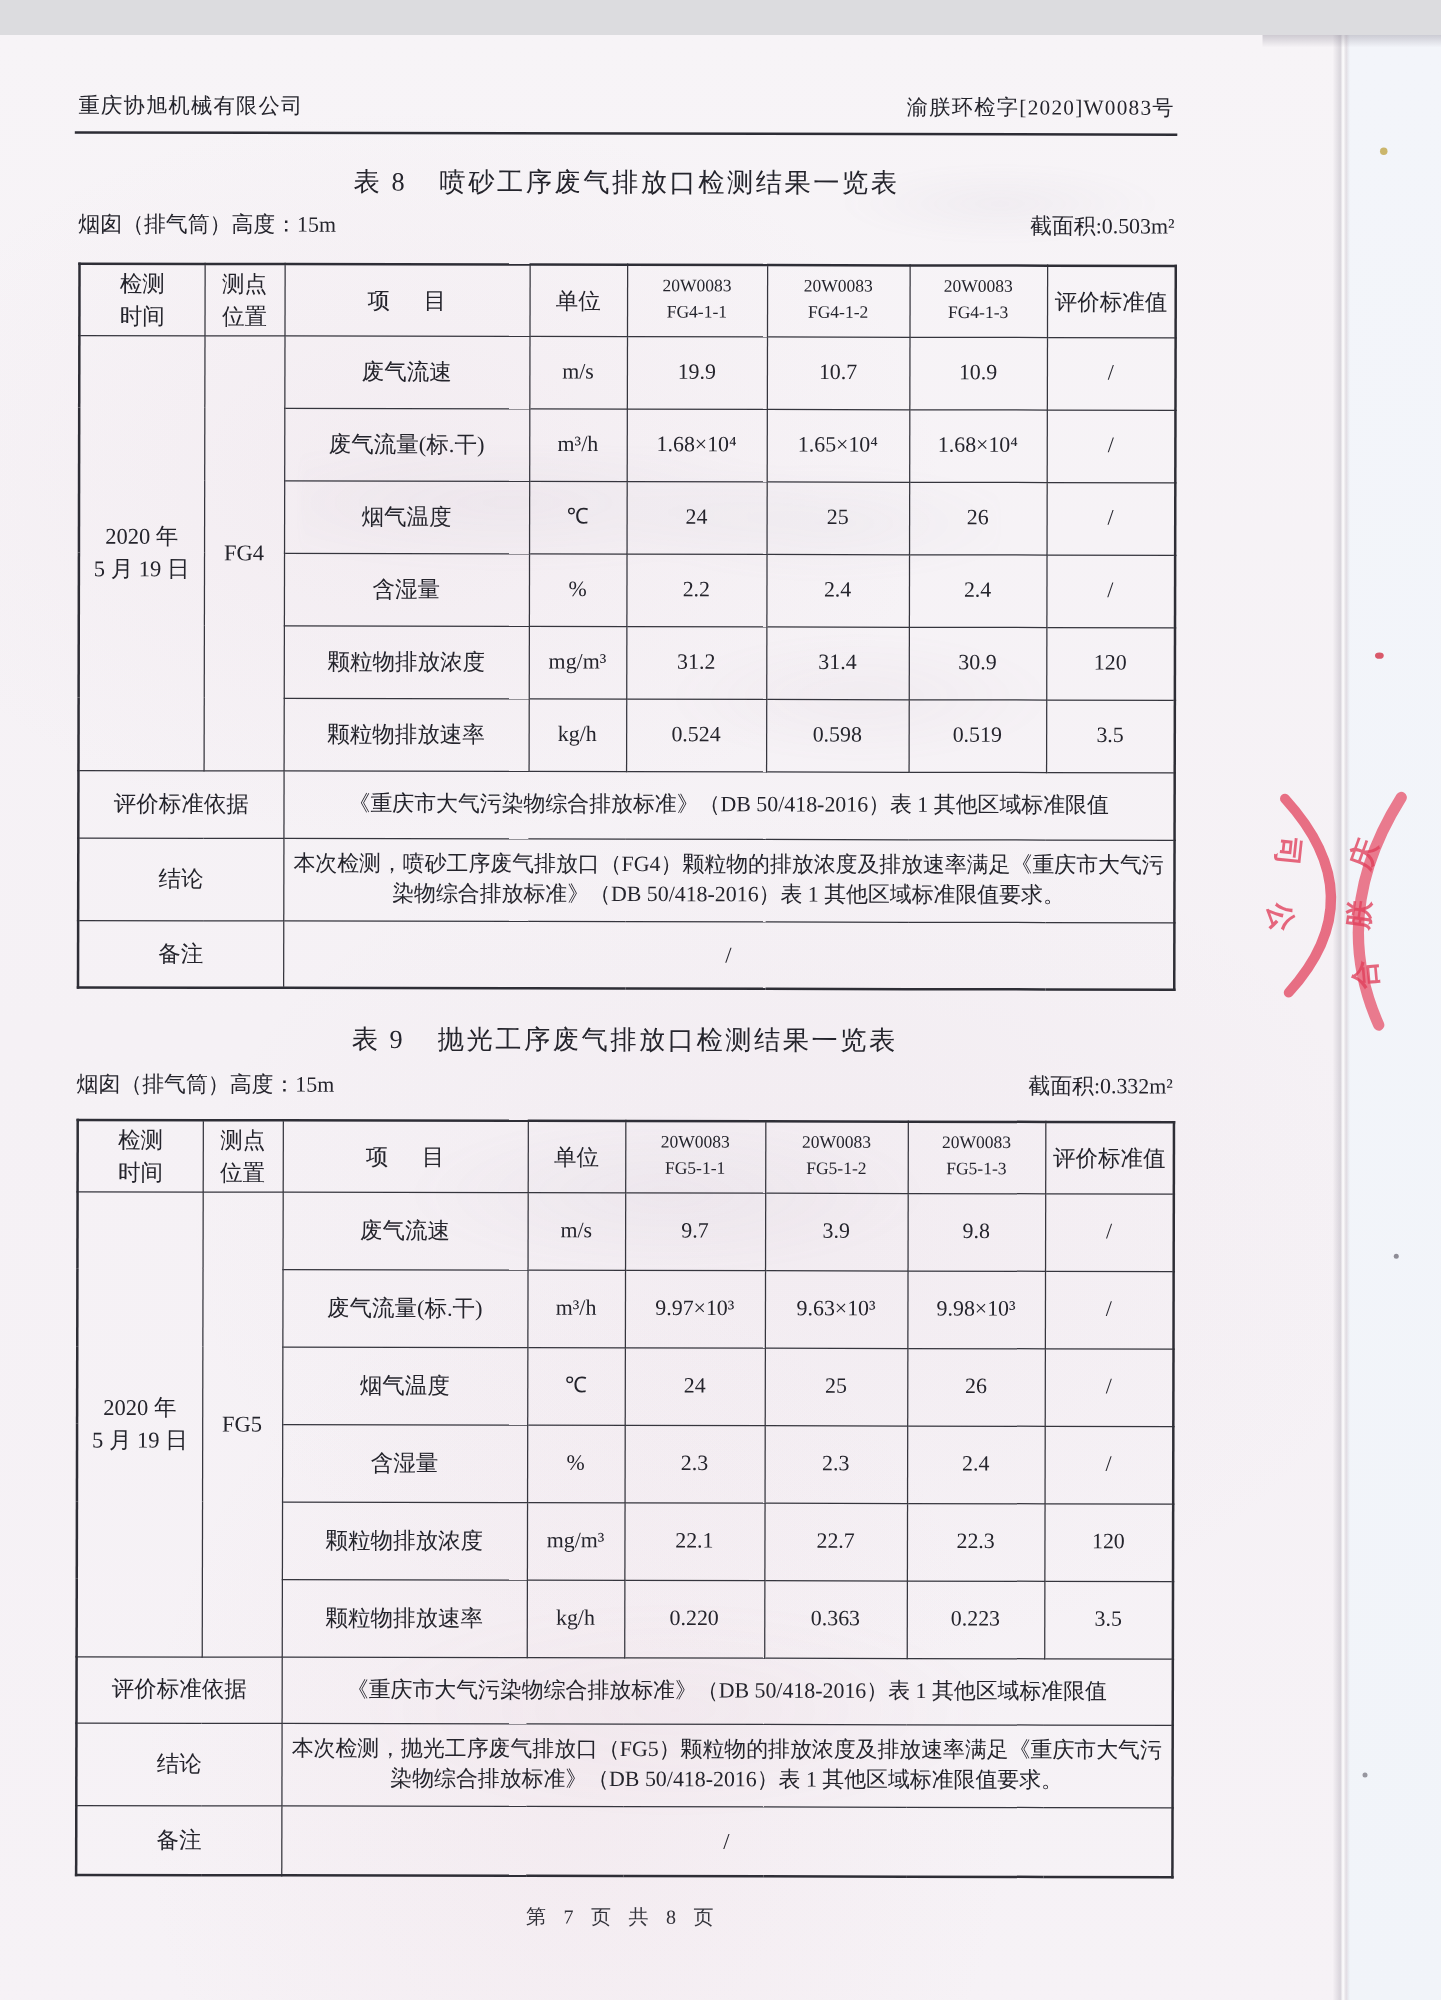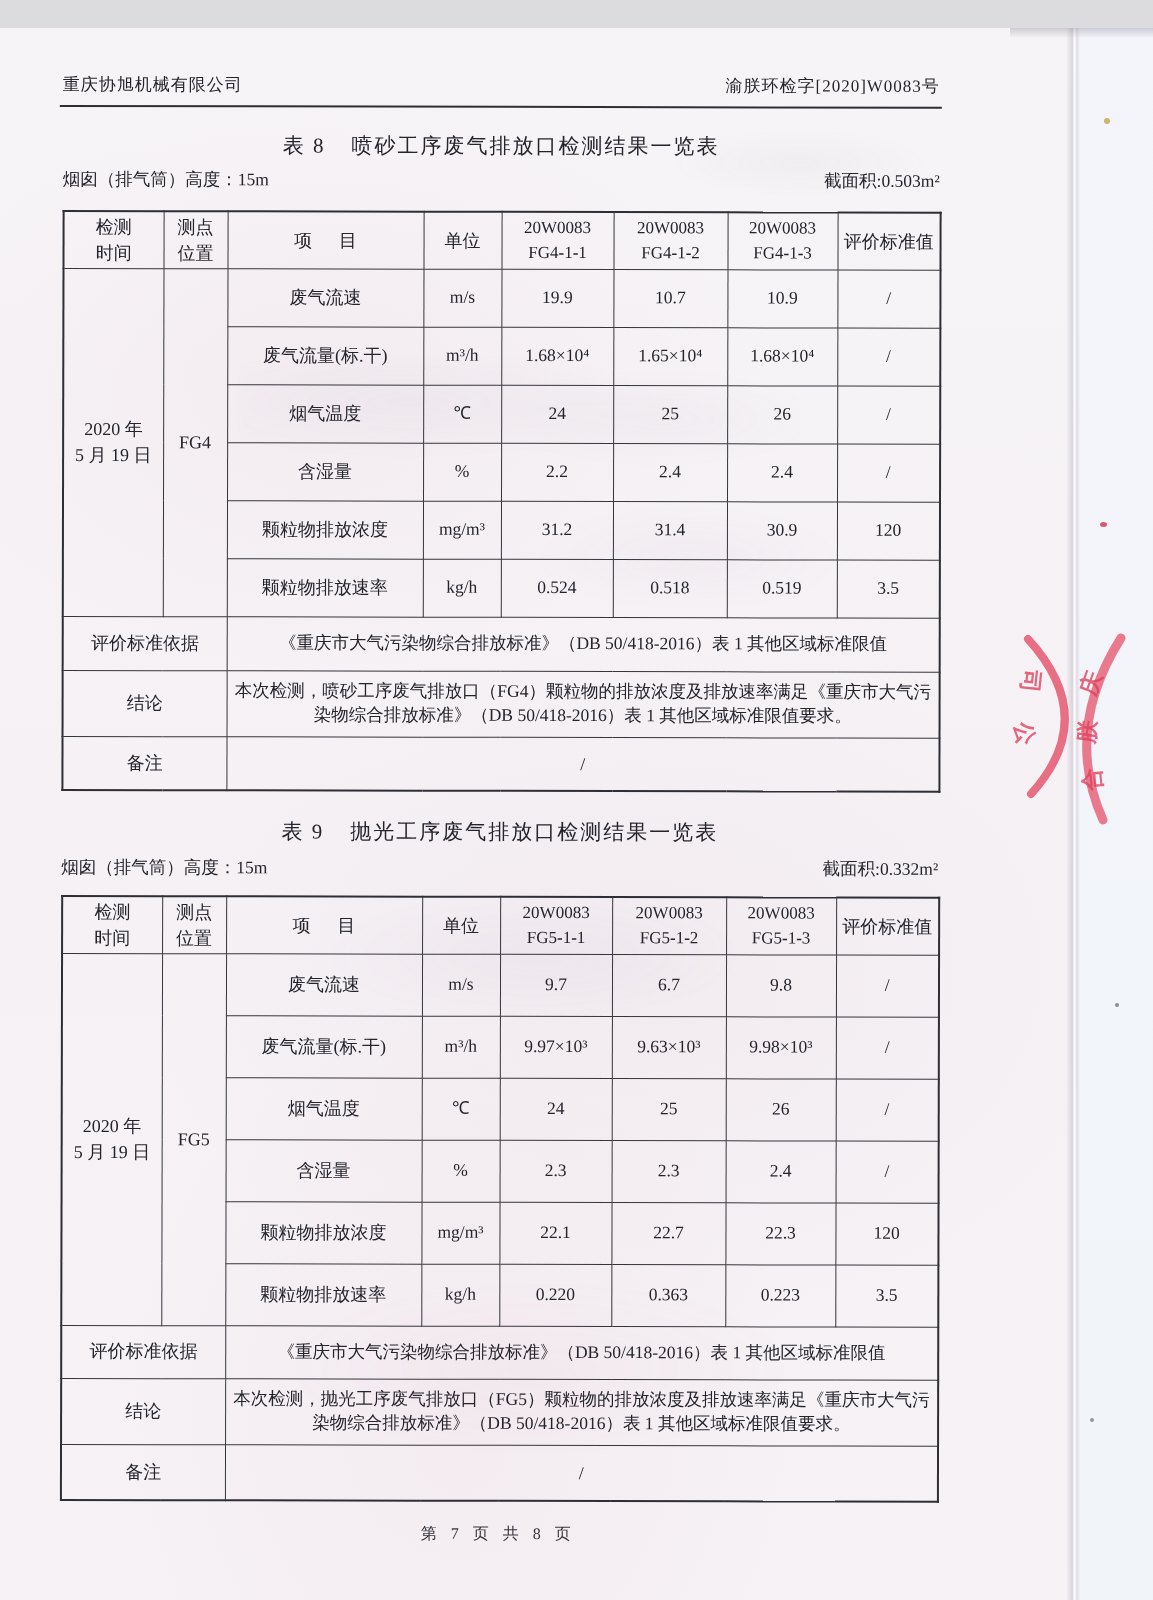--- a/index.html
+++ b/index.html
@@ -25,21 +25,21 @@
   .doc-header{position:absolute;left:63px;top:46px;width:877px;display:flex;justify-content:space-between;align-items:flex-end;font-size:17px;letter-spacing:1px;}
   .header-rule{position:absolute;left:60px;top:78px;width:882px;height:2.4px;background:#2d2d35;}
 
   .tbl-title{position:absolute;width:877px;left:63px;text-align:center;font-size:21px;letter-spacing:2px;}
   .tbl-title .no{margin-right:26px;}
   .tbl-info{position:absolute;left:63px;width:877px;display:flex;justify-content:space-between;font-size:17.5px;}
 
   table.report{position:absolute;left:63px;border-collapse:collapse;table-layout:fixed;width:877px;font-size:18px;}
   table.report td{border:1.6px solid #35353d;text-align:center;vertical-align:middle;padding:0 4px;line-height:1.35;}
   table.report{border:2.2px solid #2e2e36;}
-  table.report .samp{font-size:17px;line-height:1.35;}
+  table.report .samp{font-size:14px;line-height:1.35;}
   table.report .num{font-size:17.5px;}
   .t8 tr.hd{height:57px;} .t8 tr.dr{height:58px;}
   .t8 tr.sr{height:54px;} .t8 tr.cr{height:66px;} .t8 tr.rr{height:54px;}
   .t9 tr.hd{height:57px;} .t9 tr.dr{height:62px;}
   .t9 tr.sr{height:53px;} .t9 tr.cr{height:66px;} .t9 tr.rr{height:56px;}
   td.longtext{text-align:justify;padding:6px 16px;font-size:17.5px;line-height:1.85;}
   td.stdtext{font-size:17.5px;}
   .twoline div{line-height:1.45;}
 
   .page-footer{position:absolute;left:63px;top:1496px;width:877px;text-align:center;font-size:16px;letter-spacing:5px;color:#33333b;}
@@ -167,21 +167,21 @@
         <td class="num">mg/m³</td>
         <td class="num">31.2</td>
         <td class="num">31.4</td>
         <td class="num">30.9</td>
         <td class="num">120</td>
       </tr>
       <tr class="dr">
         <td>颗粒物排放速率</td>
         <td class="num">kg/h</td>
         <td class="num">0.524</td>
-        <td class="num">0.518</td>
+        <td class="num">0.598</td>
         <td class="num">0.519</td>
         <td class="num">3.5</td>
       </tr>
       <tr class="sr">
         <td colspan="2">评价标准依据</td>
         <td colspan="6" class="stdtext">《重庆市大气污染物综合排放标准》（DB 50/418-2016）表 1 其他区域标准限值</td>
       </tr>
       <tr class="cr">
         <td colspan="2">结论</td>
         <td colspan="6" class="longtext">本次检测，喷砂工序废气排放口（FG4）颗粒物的排放浓度及排放速率满足《重庆市大气污染物综合排放标准》（DB 50/418-2016）表 1 其他区域标准限值要求。</td>
@@ -240,21 +240,21 @@
       </tr>
       <tr class="dr">
         <td rowspan="6" class="twoline">
               <div>2020 年</div>
               <div>5 月 19 日</div>
             </td>
         <td rowspan="6">FG5</td>
         <td>废气流速</td>
         <td class="num">m/s</td>
         <td class="num">9.7</td>
-        <td class="num">6.7</td>
+        <td class="num">3.9</td>
         <td class="num">9.8</td>
         <td class="num">/</td>
       </tr>
       <tr class="dr">
         <td>废气流量(标.干)</td>
         <td class="num">m³/h</td>
         <td class="num">9.97×10³</td>
         <td class="num">9.63×10³</td>
         <td class="num">9.98×10³</td>
         <td class="num">/</td>

